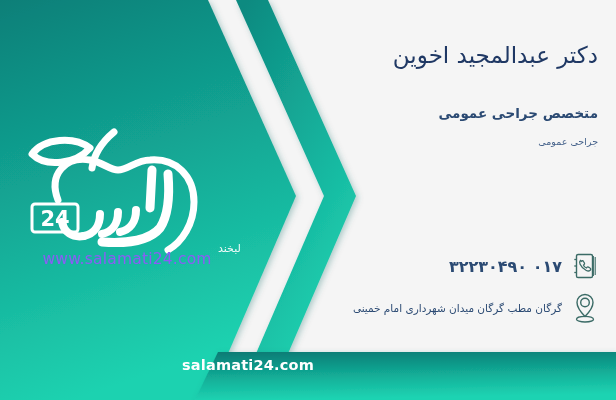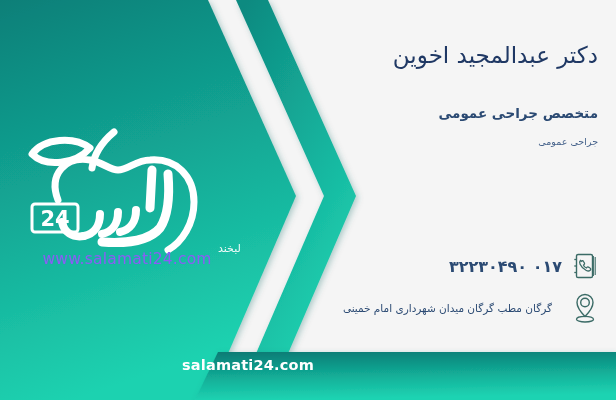--- a/index.html
+++ b/index.html
@@ -85,21 +85,21 @@
   
   .contact-row {
     position: absolute;
     right: 14px;
     display: flex;
     flex-direction: row-reverse;
     align-items: center;
     justify-content: flex-start;
   }
   #row-phone { top: 248px; }
-  #row-address { top: 290px; gap: 10px; }
+  #row-address { top: 290px; }
 
   .contact-icon {
     width: 34px;
     height: 36px;
     flex: 0 0 34px;
     display: flex;
     align-items: center;
     justify-content: center;
   }
   .contact-text {

